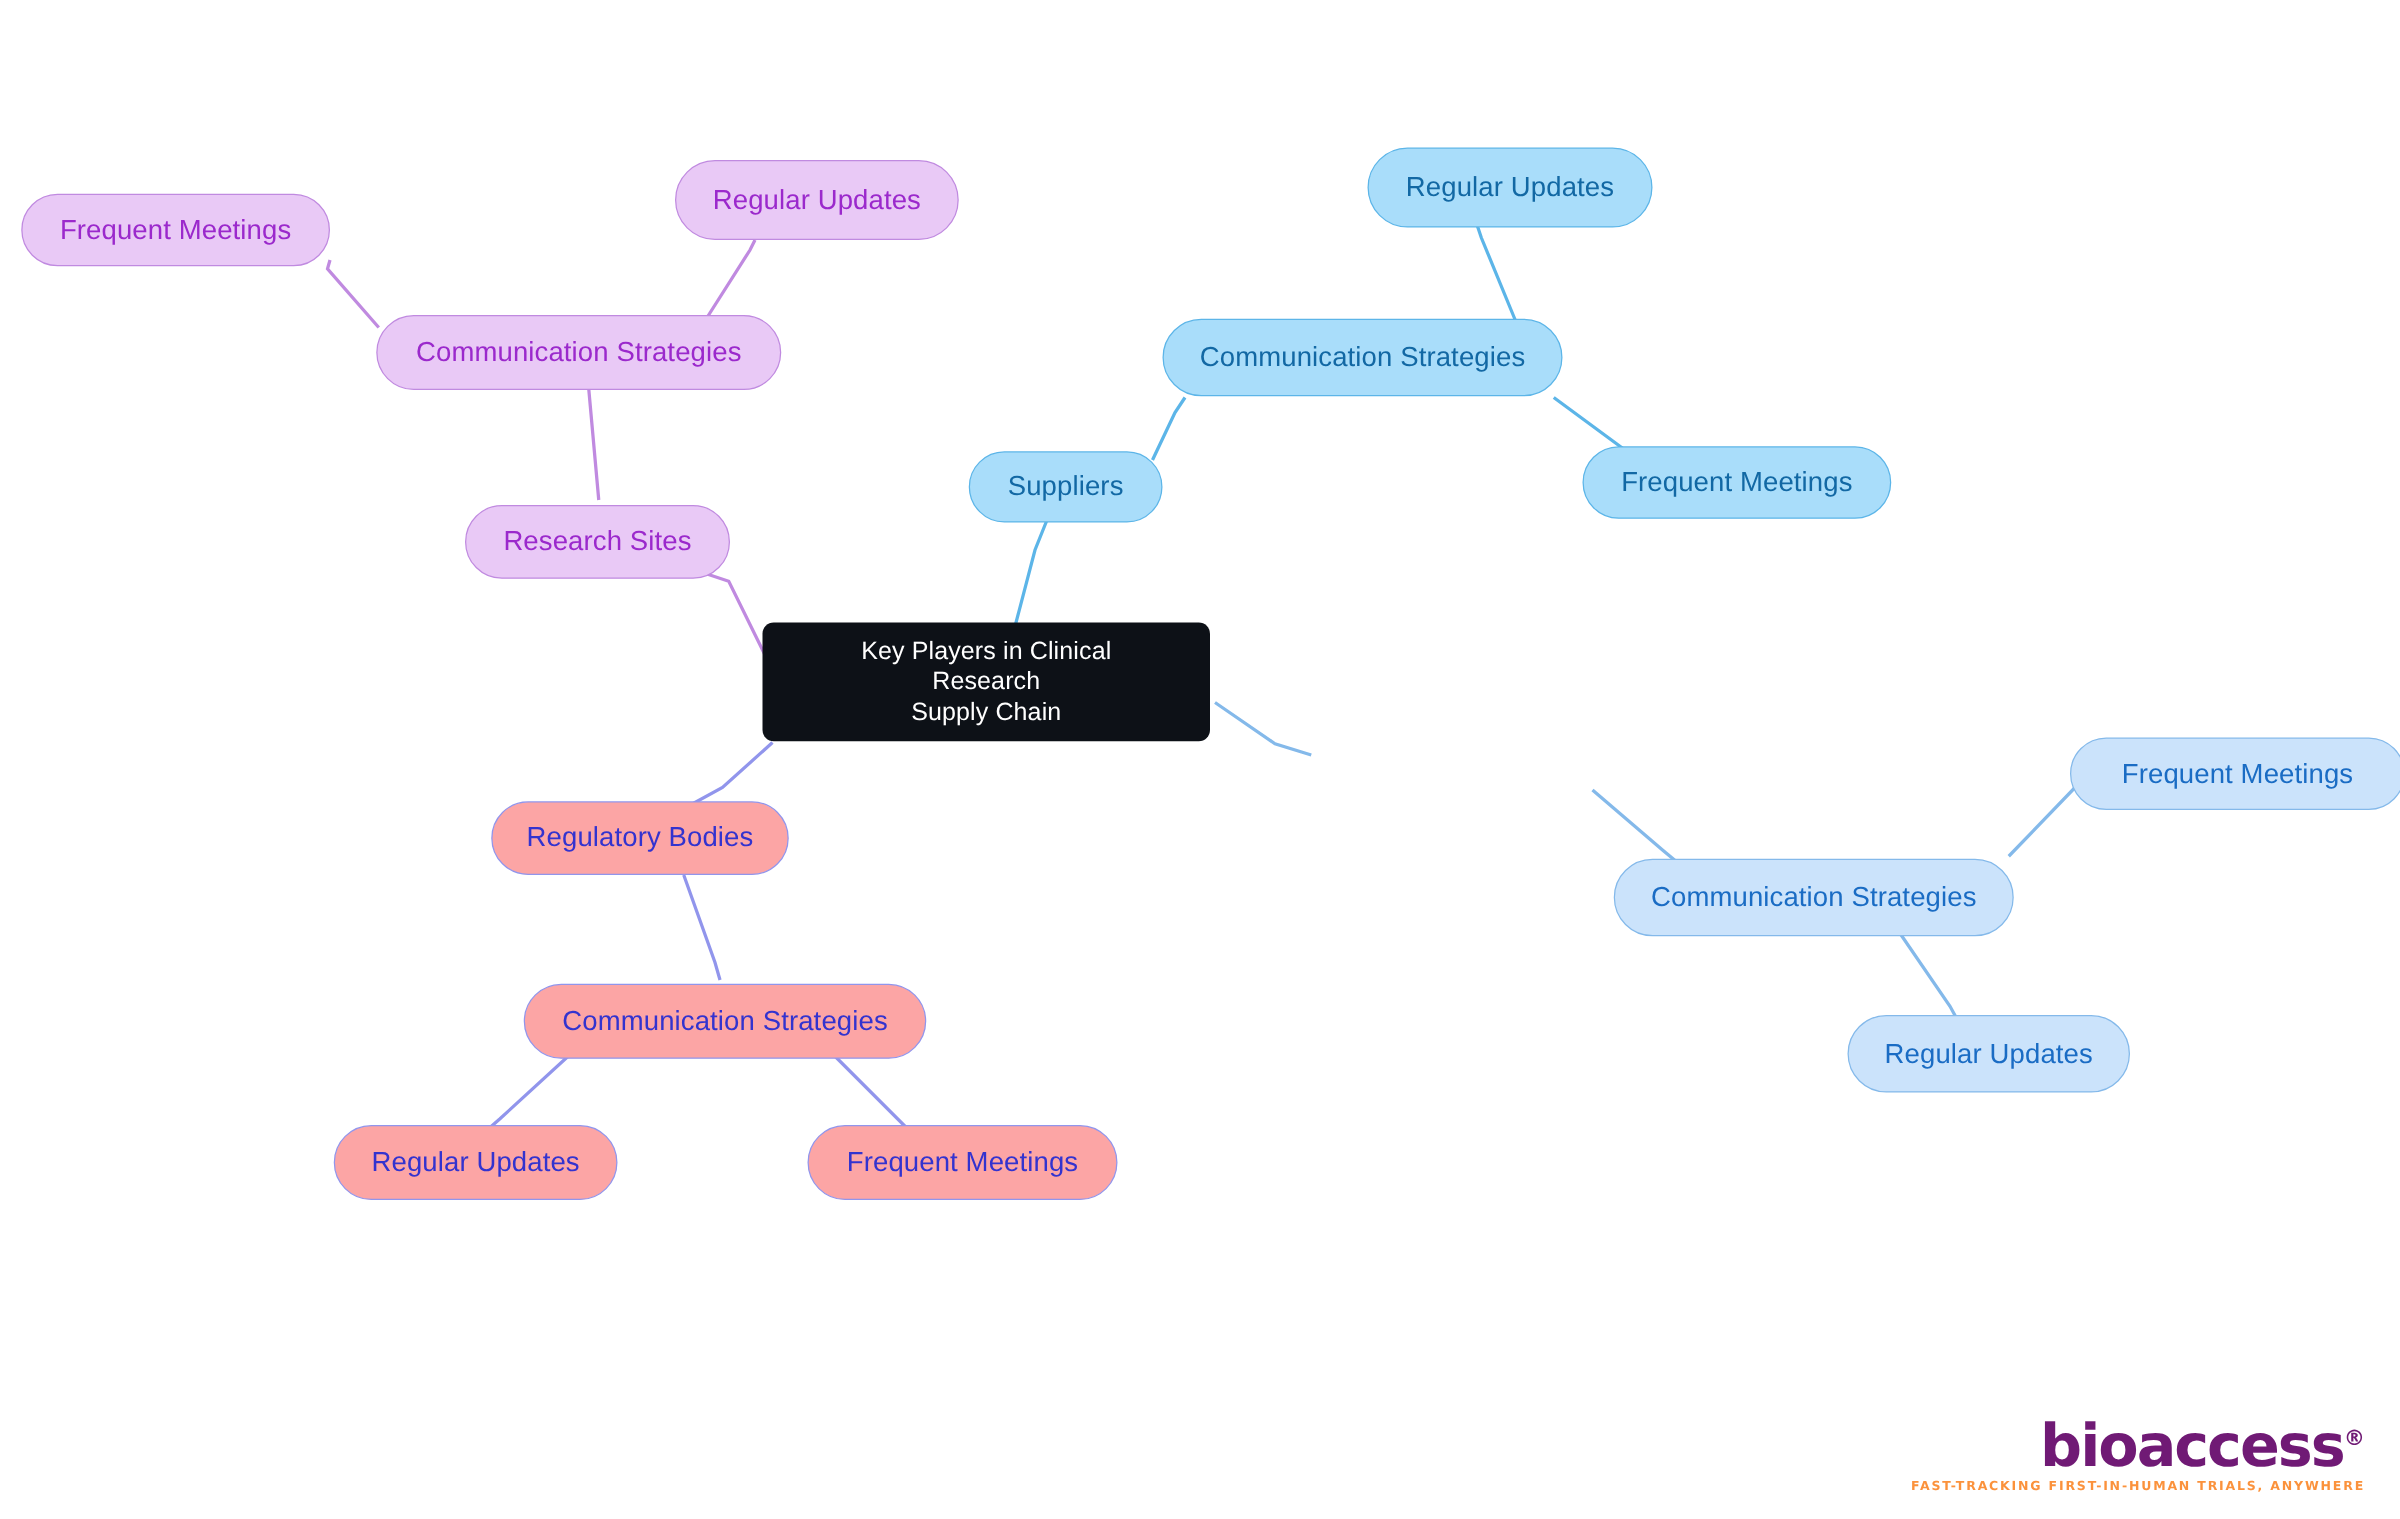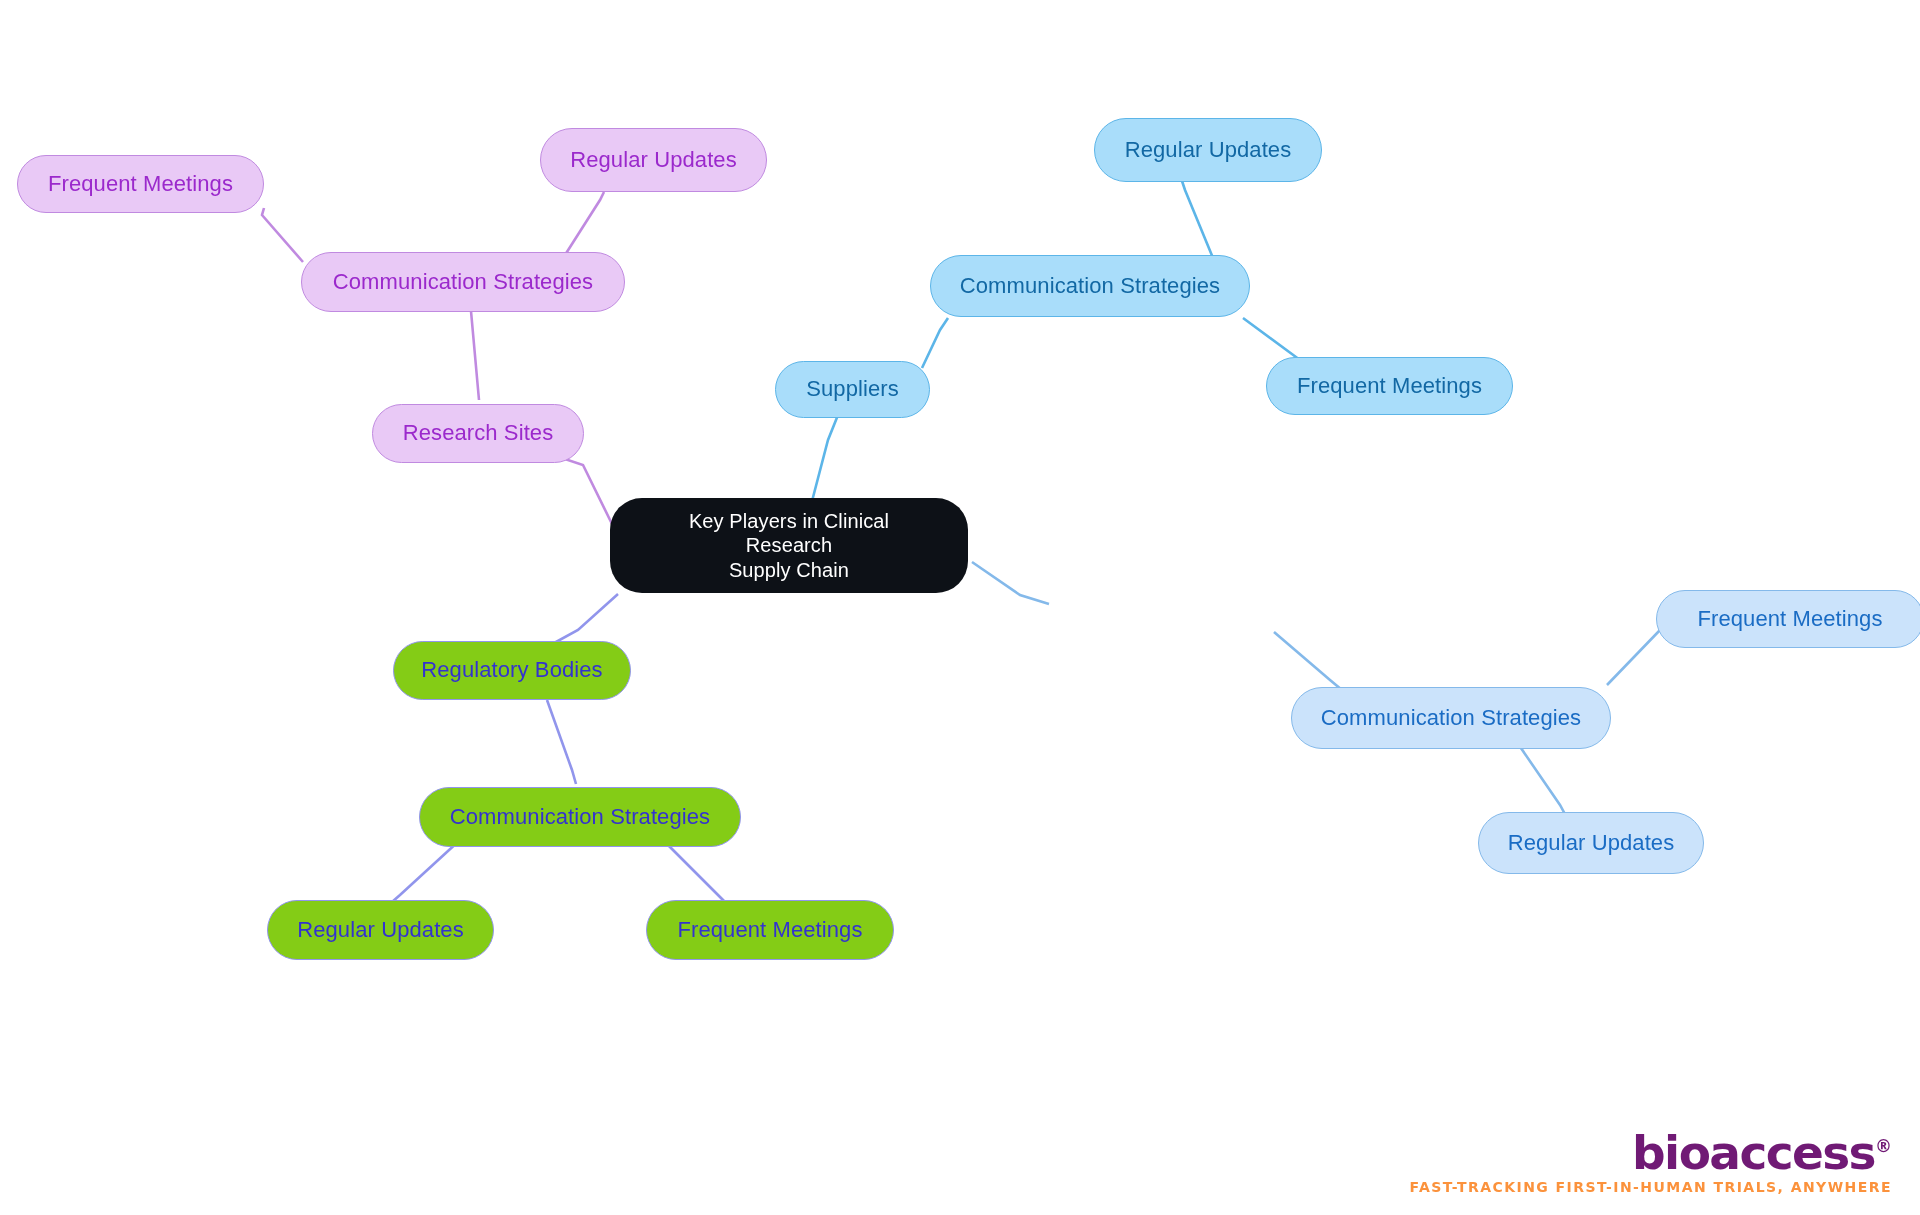--- a/index.html
+++ b/index.html
@@ -41,21 +41,21 @@
     text-align: center;
     border-radius: 999px;
     border-style: solid;
     border-width: 1.5px;
     line-height: 1.22;
     white-space: pre-line;
     letter-spacing: 0.1px;
   }
 
   .node.root {
-    border-radius: 32px;
+    border-radius: 9px;
     border-width: 0;
     background: #0d1117;
     color: #ffffff;
     font-size: 20px;
     padding: 0 34px;
   }
 
   .node.leaf,
   .node.branch {
     font-size: 22px;
@@ -70,21 +70,21 @@
 
   
   .t-cyan {
     background: #a9ddfa;
     border-color: #5cb5e8;
     color: #1268a4;
   }
 
   
   .t-periwinkle {
-    background: #84cc16;
+    background: #fca5a5;
     border-color: #9195ec;
     color: #3333cf;
   }
 
   
   .t-blue {
     background: #cbe3fb;
     border-color: #84b9ea;
     color: #1a6cc4;
   }
@@ -108,21 +108,21 @@
     display: inline-block;
   }
   #brand-reg {
     font-size: 17px;
     vertical-align: super;
     letter-spacing: 0;
     font-weight: bold;
   }
   #brand-tagline {
     font-family: "DejaVu Sans", sans-serif;
-    font-size: 14px;
+    font-size: 10px;
     font-weight: bold;
     color: #fb923c;
     letter-spacing: 1.45px;
     margin-top: 3px;
     white-space: nowrap;
     padding-left: 44px;
   }
 </style>
 </head>
 <body>

